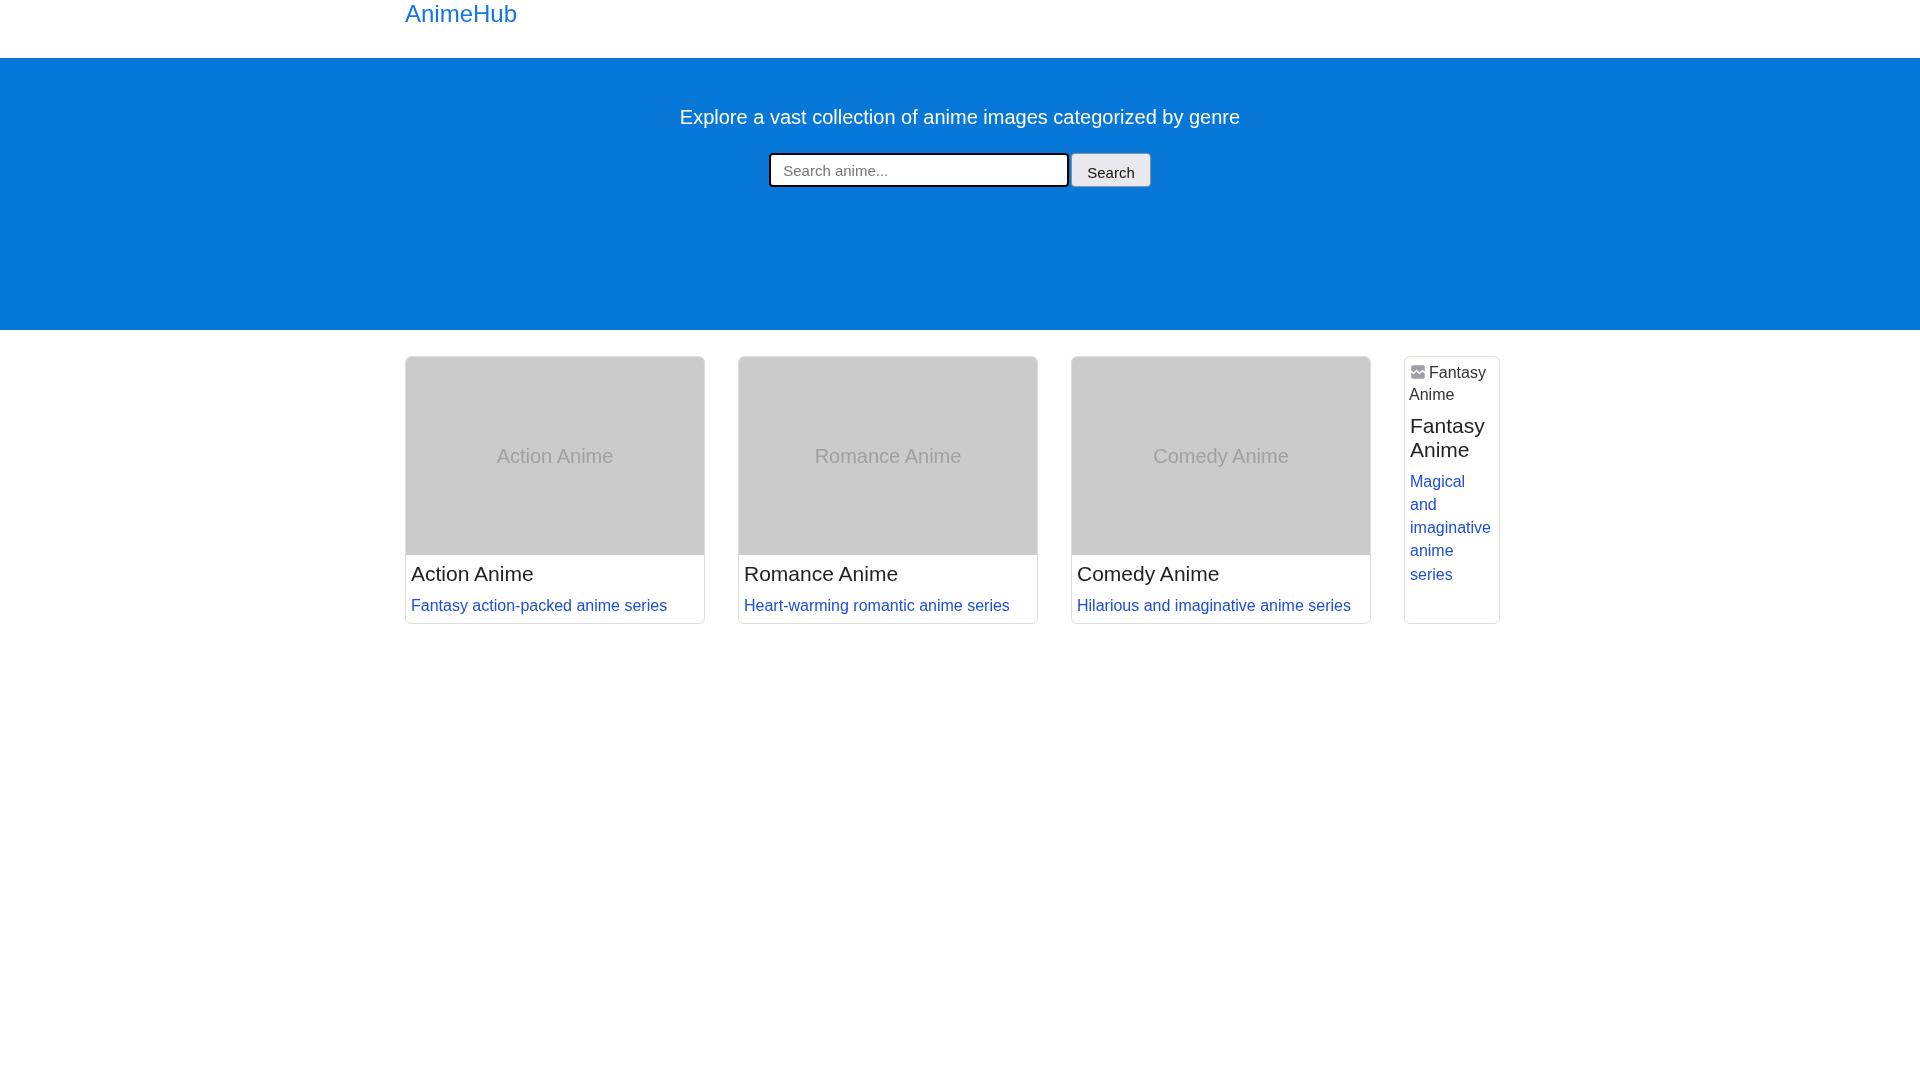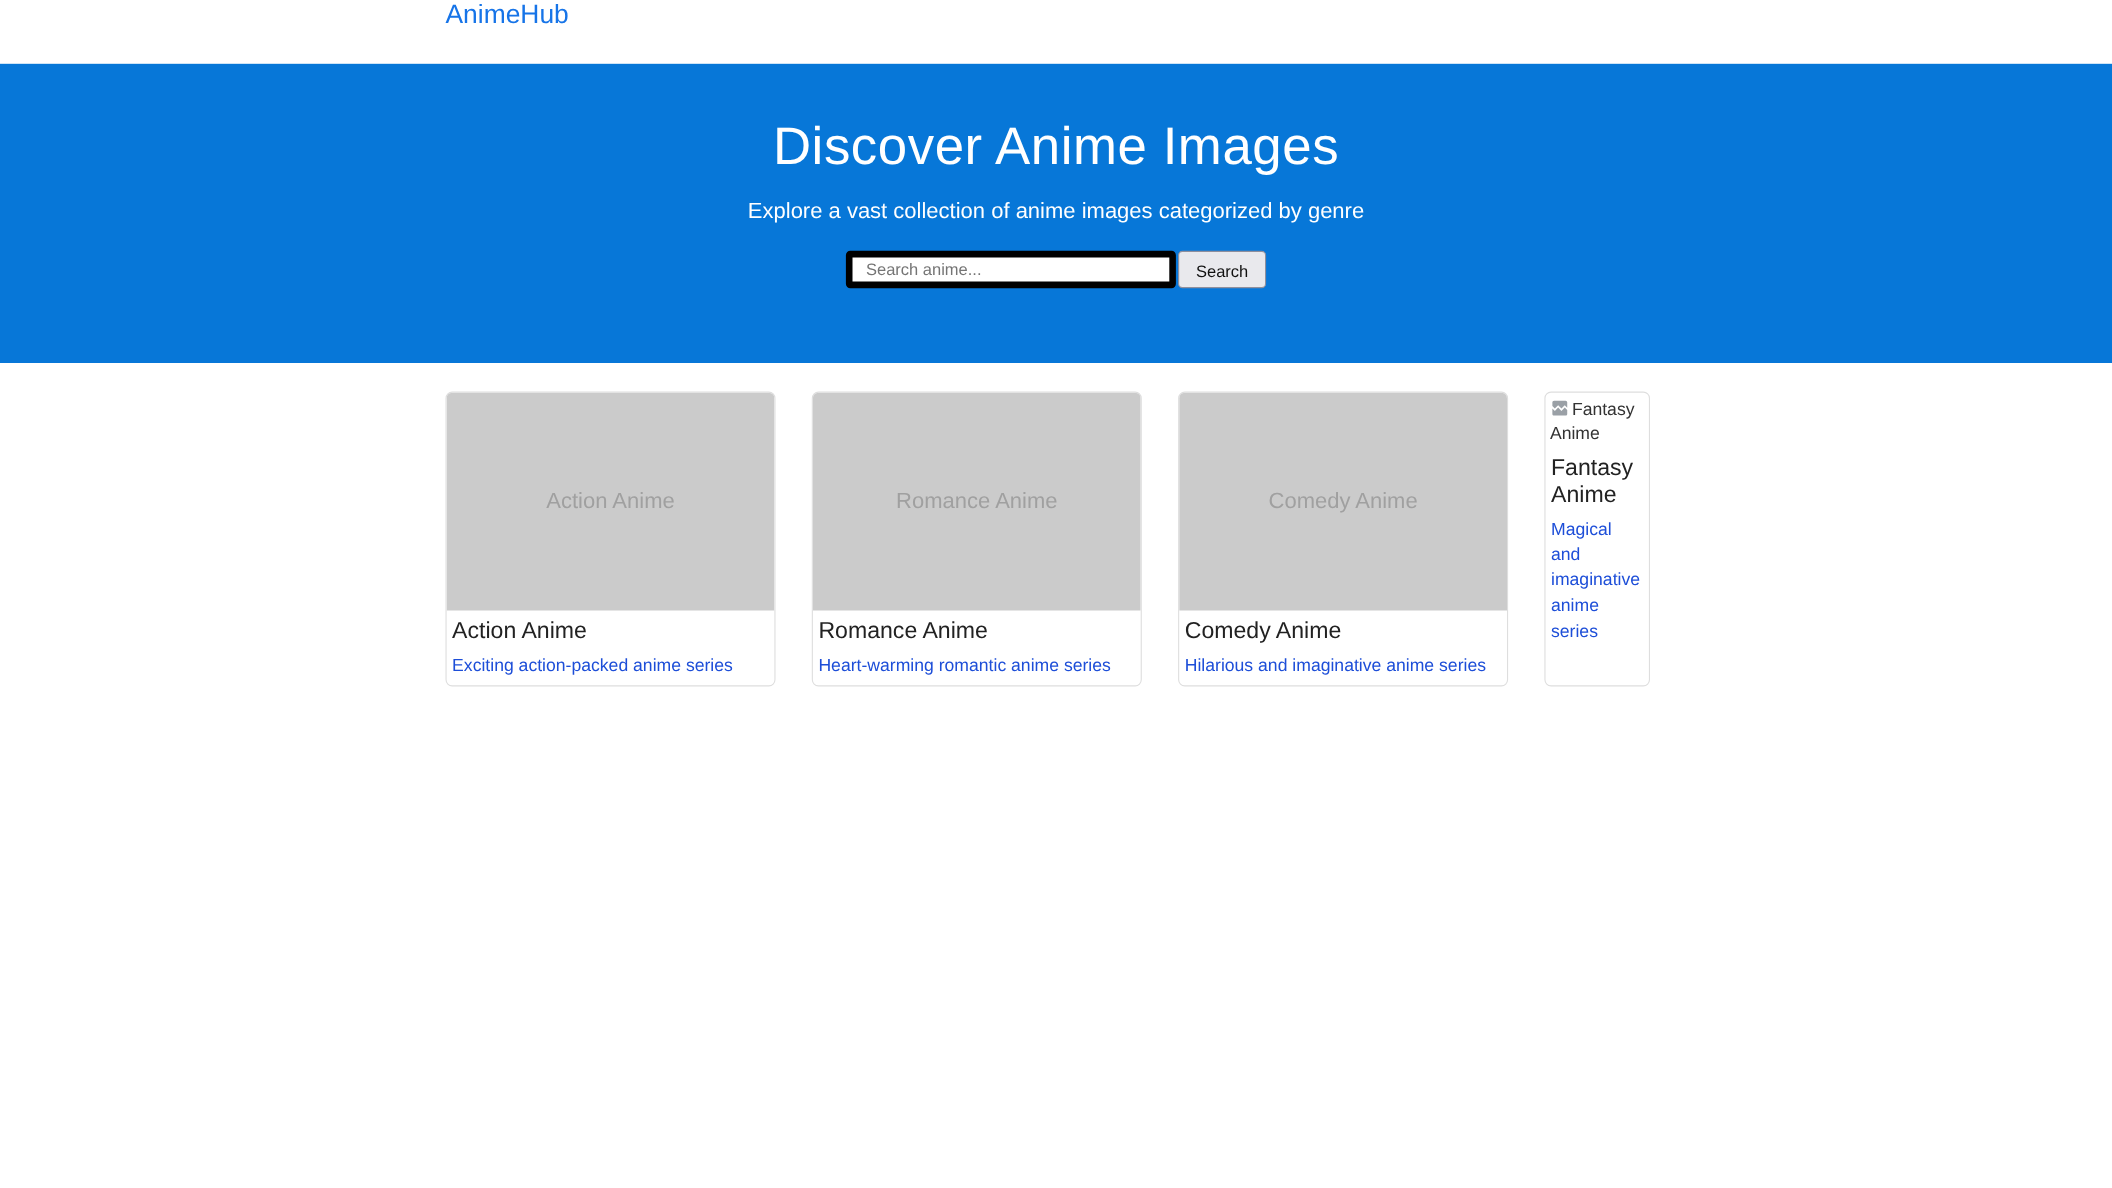--- a/index.html
+++ b/index.html
@@ -23,21 +23,21 @@
   
   .site-header{height:58px;background:#fff;display:flex;align-items:flex-start;}
   .brand{color:var(--link);font-size:24px;text-decoration:none;cursor:pointer;}
 
   
   .hero{background:var(--hero-bg);height:272px;text-align:center;color:#fff;padding-top:48px;}
   .hero h1{font-size:48px;font-weight:400;margin:0 0 20px;letter-spacing:.5px;}
   .hero p{font-size:20px;font-weight:400;margin:0 16px 24px;}
   .search-row{display:flex;justify-content:center;gap:2px;}
   .search-row input{
-    width:300px;height:34px;border:6px solid #000000;border-radius:4px;
+    width:300px;height:34px;border:2px solid #000000;border-radius:4px;
     padding:0 12px;font-size:15px;font-family:"Liberation Sans", sans-serif;color:#222;outline:none;
   }
   .search-row input::placeholder{color:#757575;}
   .search-row button{
     height:34px;padding:10px 15px;font-size:15px;font-family:"Liberation Sans", sans-serif;
     background:#e9e9ed;color:#111;border:1px solid #8f8f9d;border-radius:4px;cursor:pointer;
   }
 
   
   .controls{display:flex;gap:160px;margin-top:46px;}
@@ -67,39 +67,38 @@
 </head>
 <body>
 
 <header class="site-header">
   <div class="container">
     <a class="brand" href="#">AnimeHub</a>
   </div>
 </header>
 
 <section class="hero">
-  <h1>Discover Anime Images</h1>
   <p>Explore a vast collection of anime images categorized by genre</p>
   <div class="search-row">
     <input type="text" placeholder="Search anime..." style="">
     <button>Search</button>
   </div>
 </section>
 
 <main class="container">
 
 
   <div class="cards">
 
     <article class="card">
       <div class="ph-img">
         <span>Action Anime</span>
       </div>
       <h3>Action Anime</h3>
-      <p>Exciting action-packed anime series</p>
+      <p>Fantasy action-packed anime series</p>
     </article>
 
     <article class="card">
       <div class="ph-img">
         <span>Romance Anime</span>
       </div>
       <h3>Romance Anime</h3>
       <p>Heart-warming romantic anime series</p>
     </article>
 

